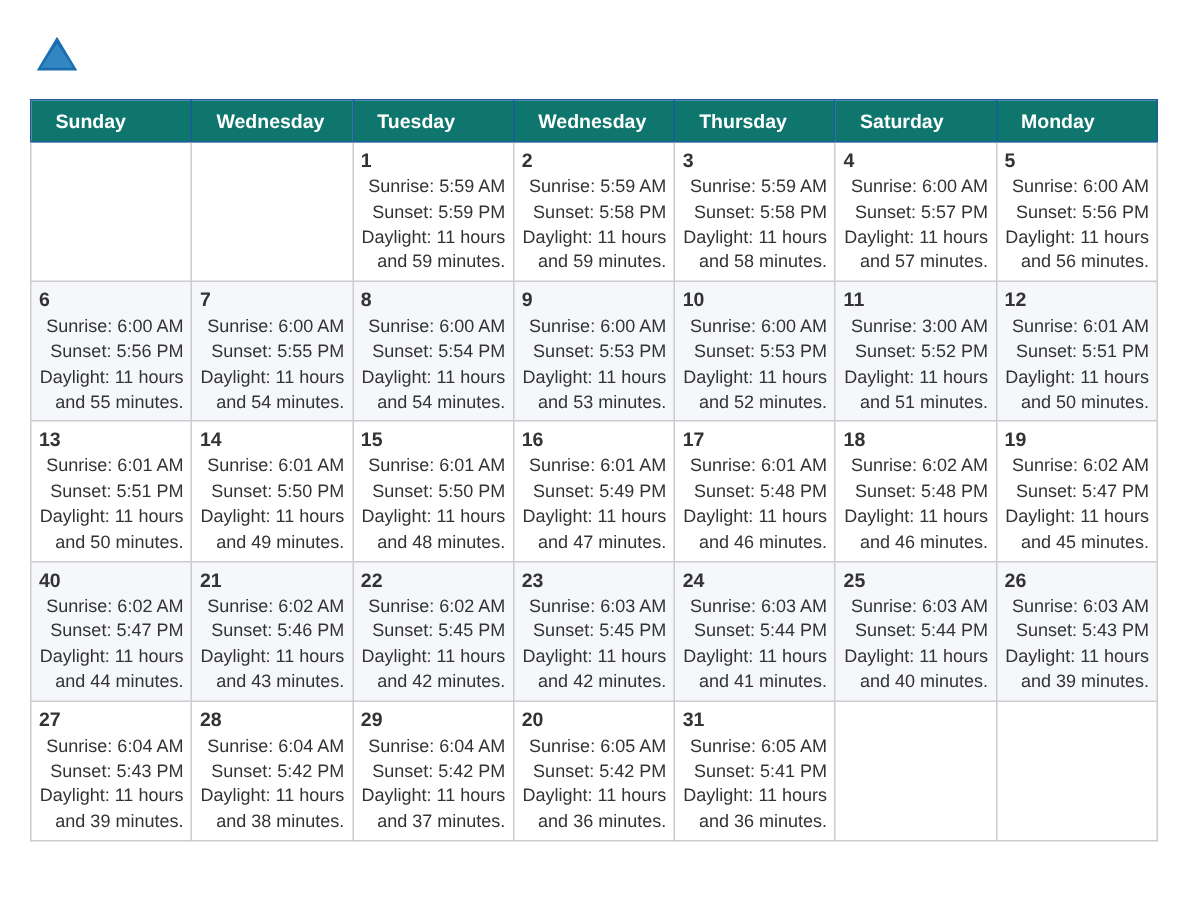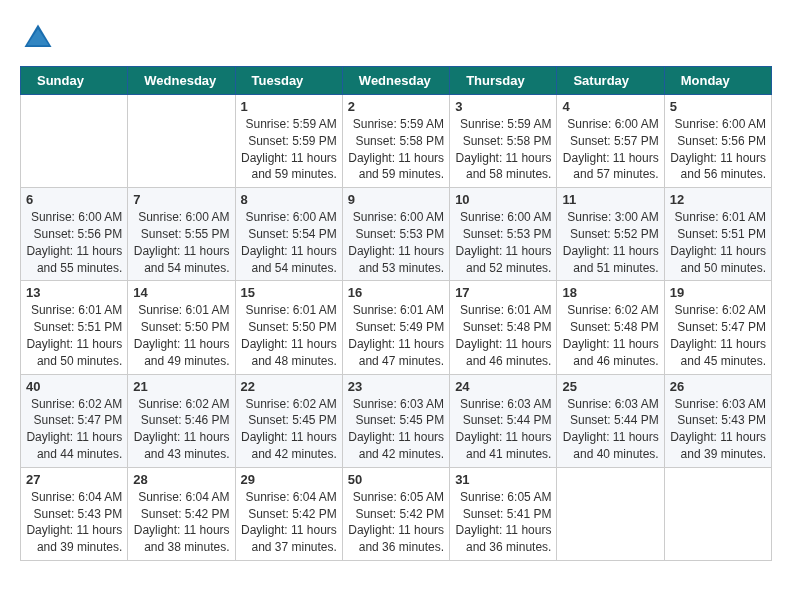--- a/index.html
+++ b/index.html
@@ -306,21 +306,21 @@
 Sunset: 5:42 PM
 Daylight: 11 hours and 38 minutes.</div>
         </td>
         <td>
           <span class="day-number">29</span>
           <div class="day-info">Sunrise: 6:04 AM
 Sunset: 5:42 PM
 Daylight: 11 hours and 37 minutes.</div>
         </td>
         <td>
-          <span class="day-number">50</span>
+          <span class="day-number">20</span>
           <div class="day-info">Sunrise: 6:05 AM
 Sunset: 5:42 PM
 Daylight: 11 hours and 36 minutes.</div>
         </td>
         <td>
           <span class="day-number">31</span>
           <div class="day-info">Sunrise: 6:05 AM
 Sunset: 5:41 PM
 Daylight: 11 hours and 36 minutes.</div>
         </td>

